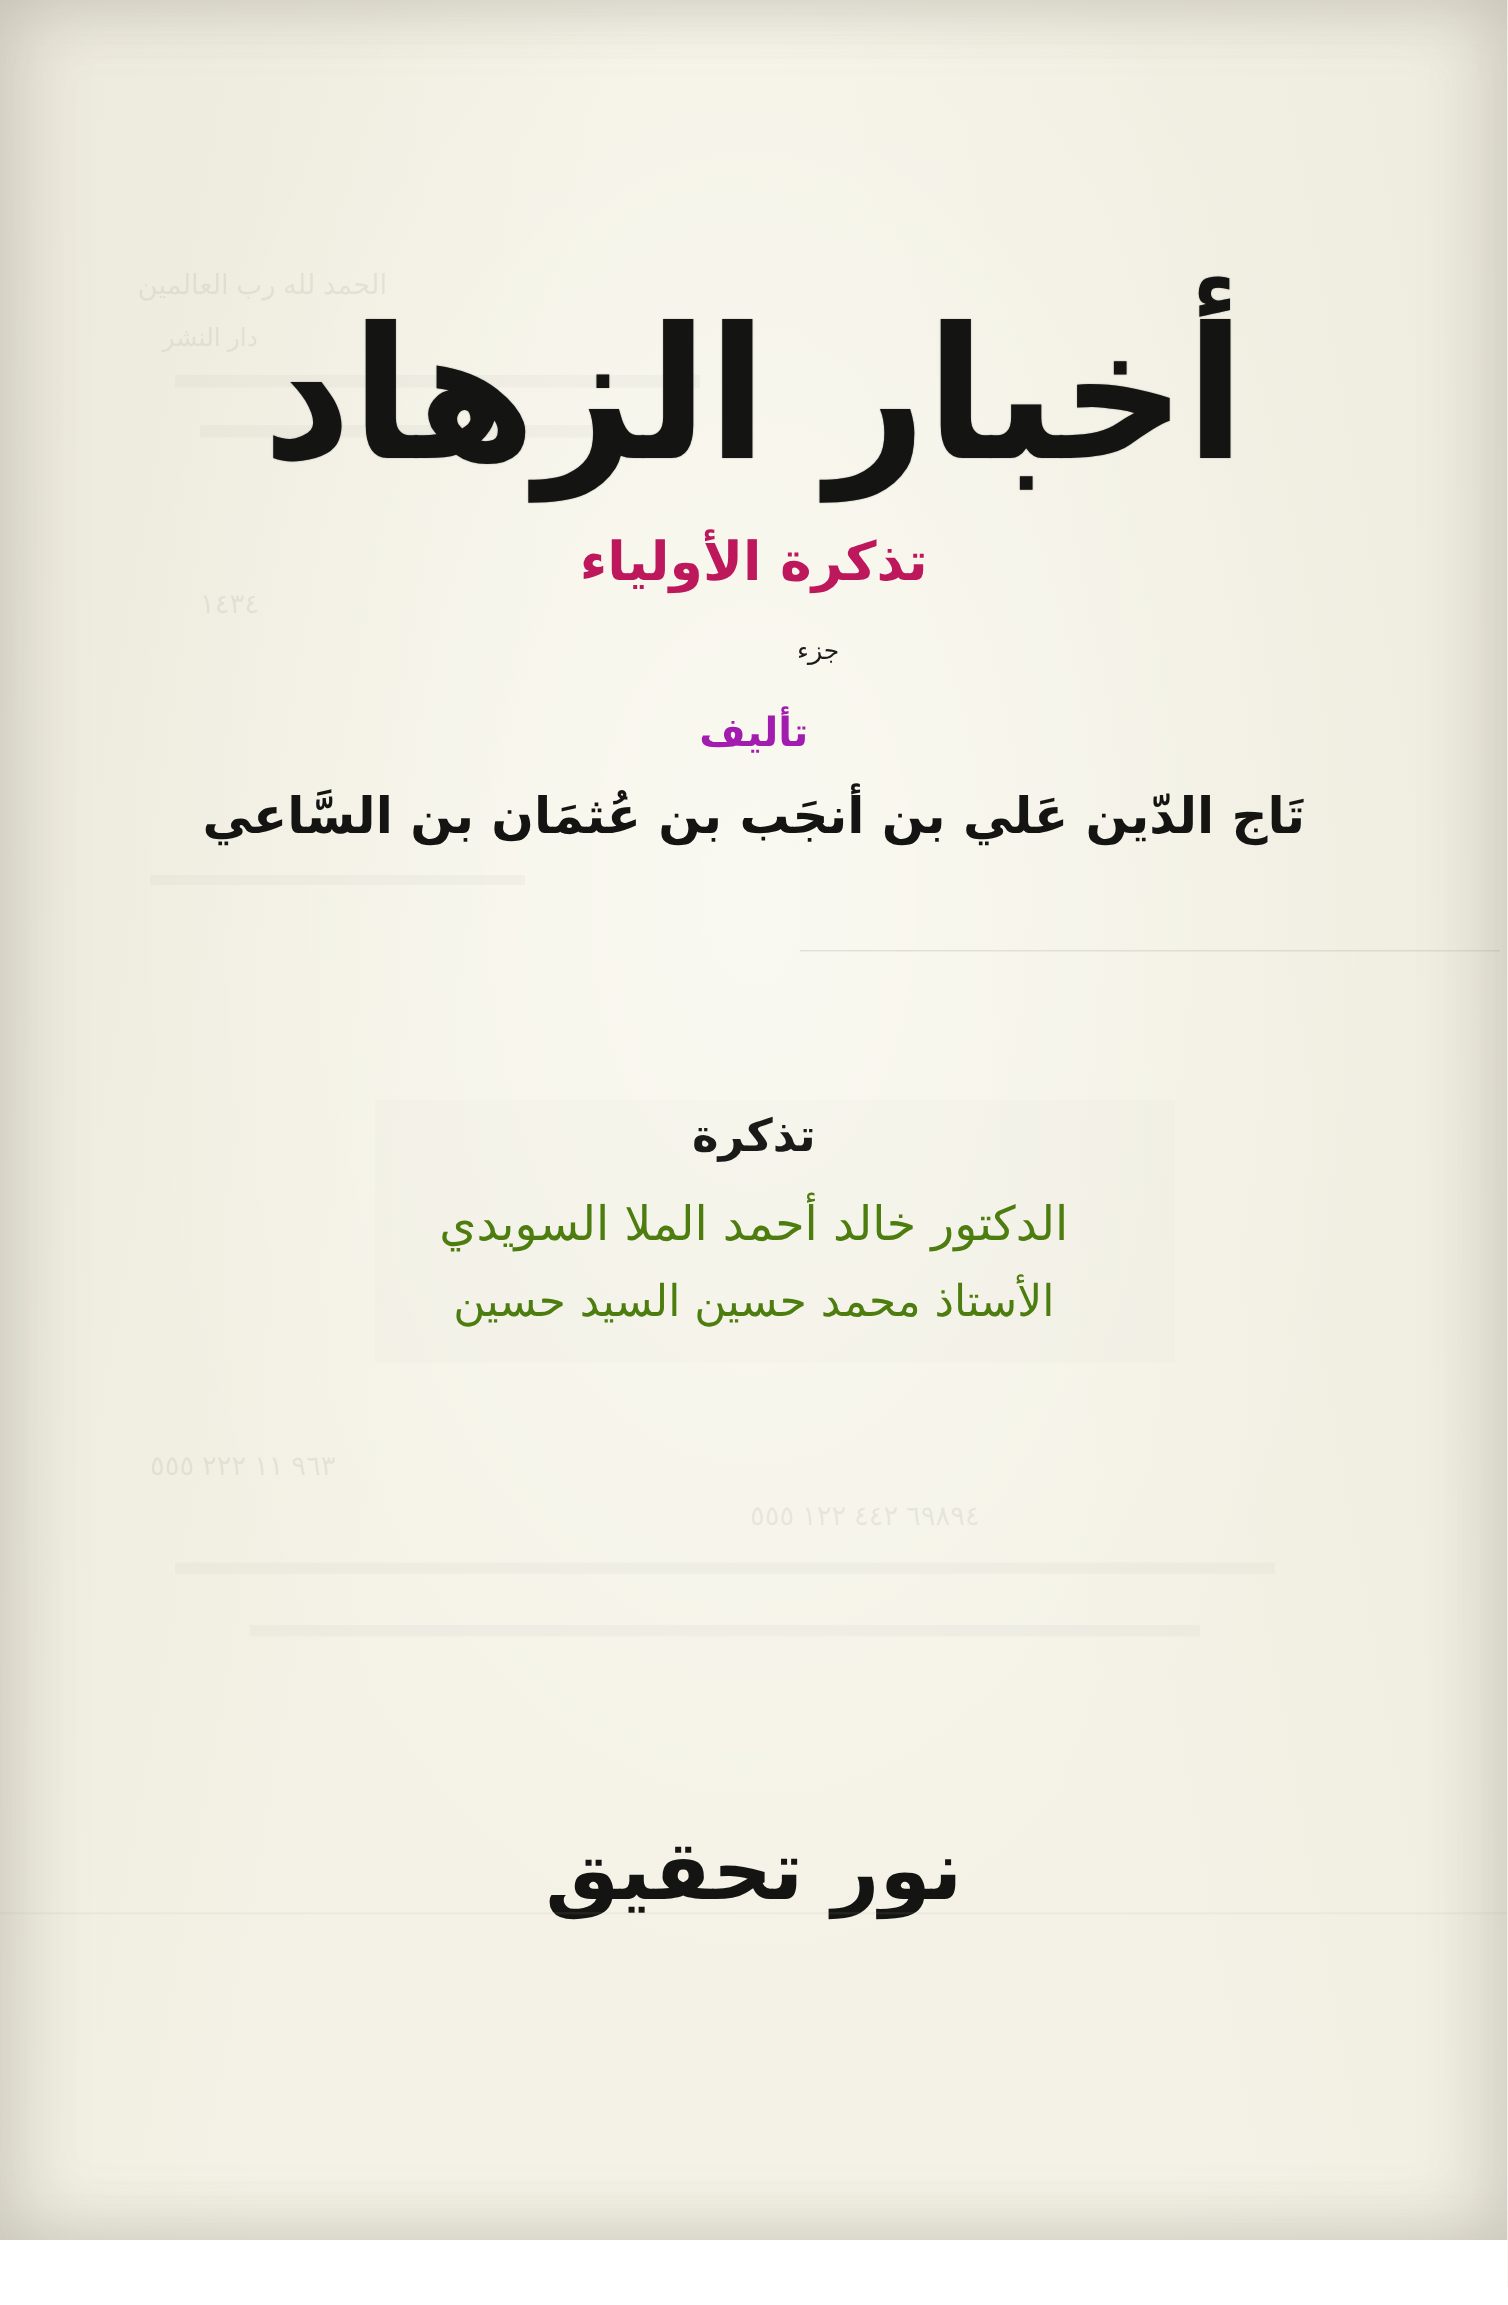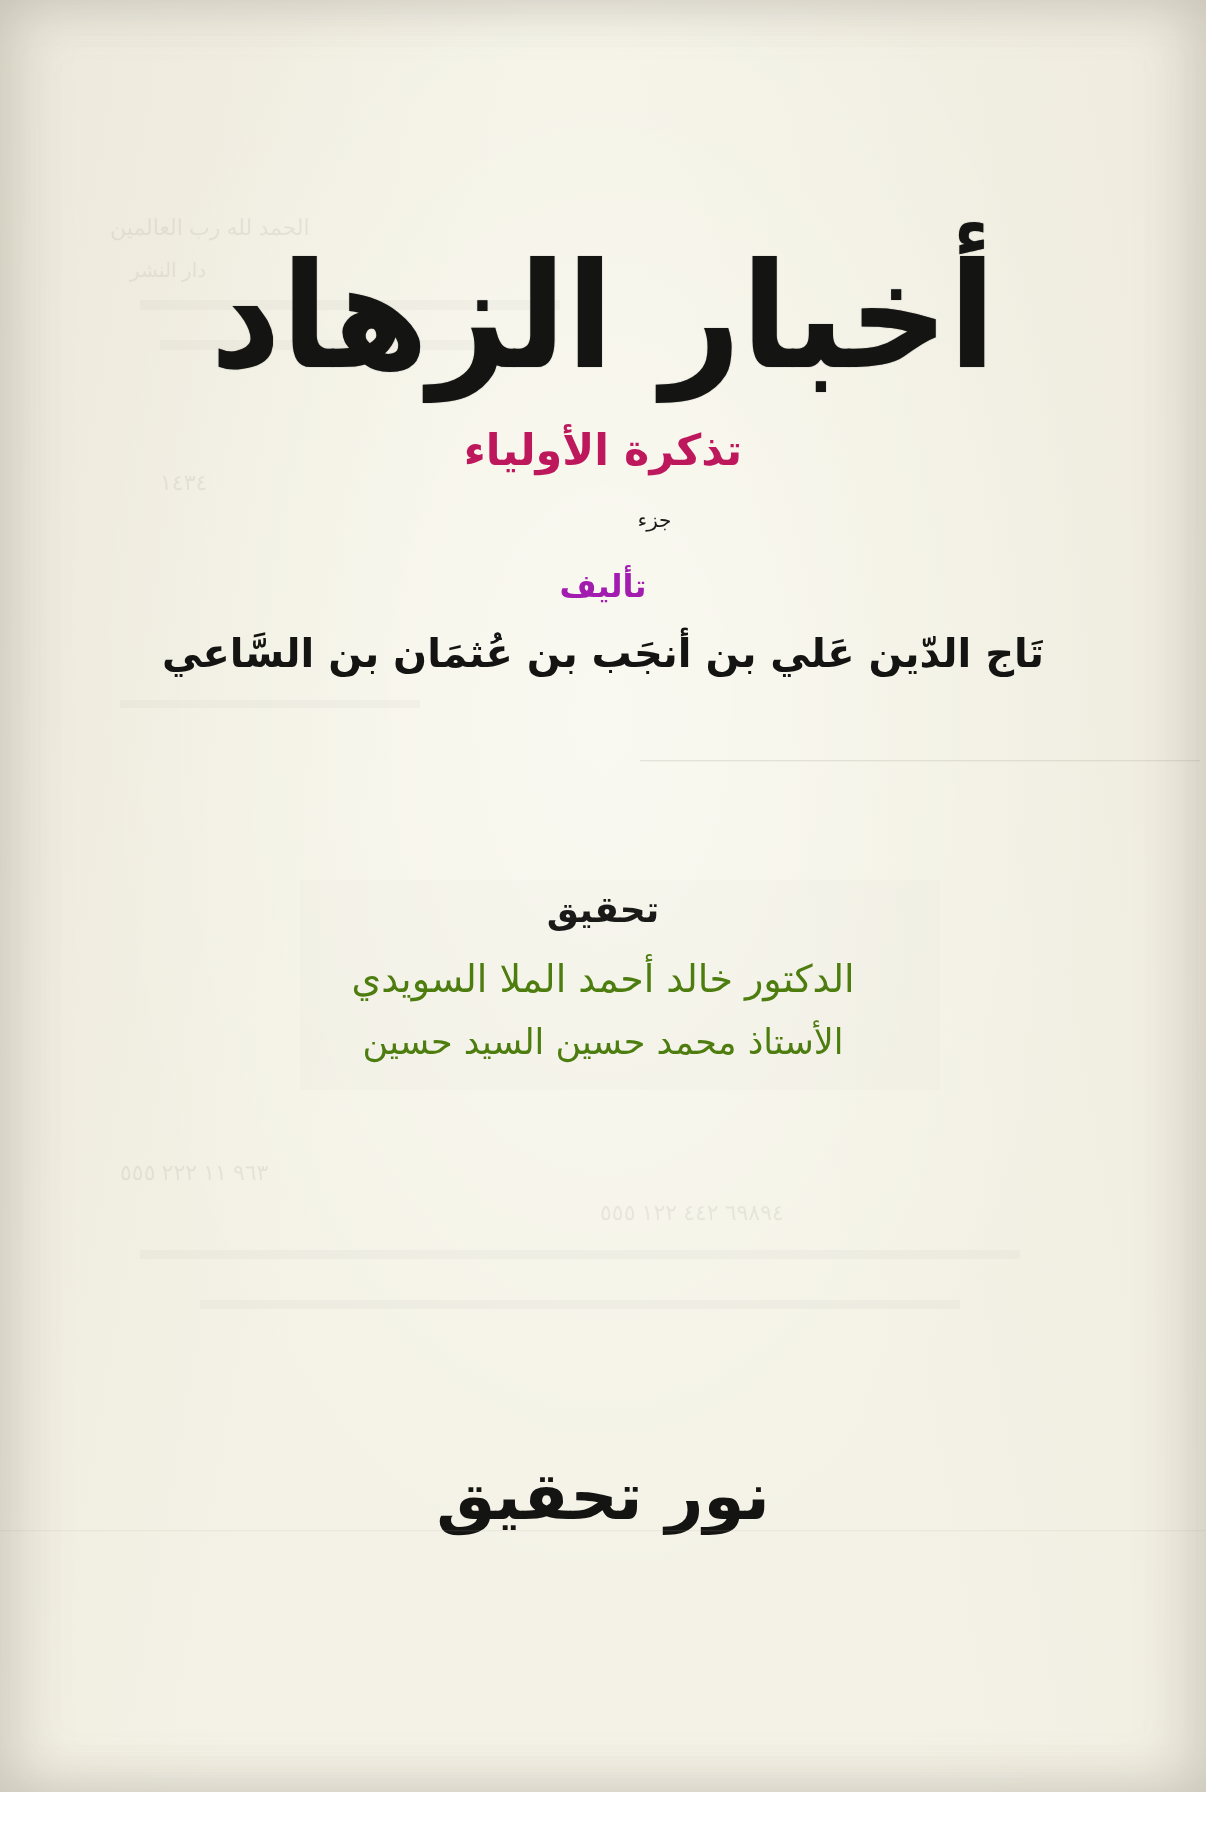--- a/index.html
+++ b/index.html
@@ -188,21 +188,21 @@
     <div class="st-block" style="top:1300px; left:200px; width:760px; height:9px;"></div>
   </div>
 
   <div class="content">
     <div class="main-title">أخبار الزهاد</div>
     <div class="subtitle">تذكرة الأولياء</div>
 
     <div class="author-label">تأليف</div>
     <div class="author-name">تَاج الدّين عَلي بن أنجَب بن عُثمَان بن السَّاعي</div>
 
-    <div class="editor-label">تحقيق</div>
+    <div class="editor-label">تذكرة</div>
     <div class="editor-name">
       <span class="ed-line">الدكتور خالد أحمد الملا السويدي</span>
       <span class="ed-line">الأستاذ محمد حسين السيد حسين</span>
     </div>
   </div>
 
   <div class="juz-mark">جزء</div>
 
   <div class="publisher">
     <div class="publisher-logo">نور تحقيق</div>

